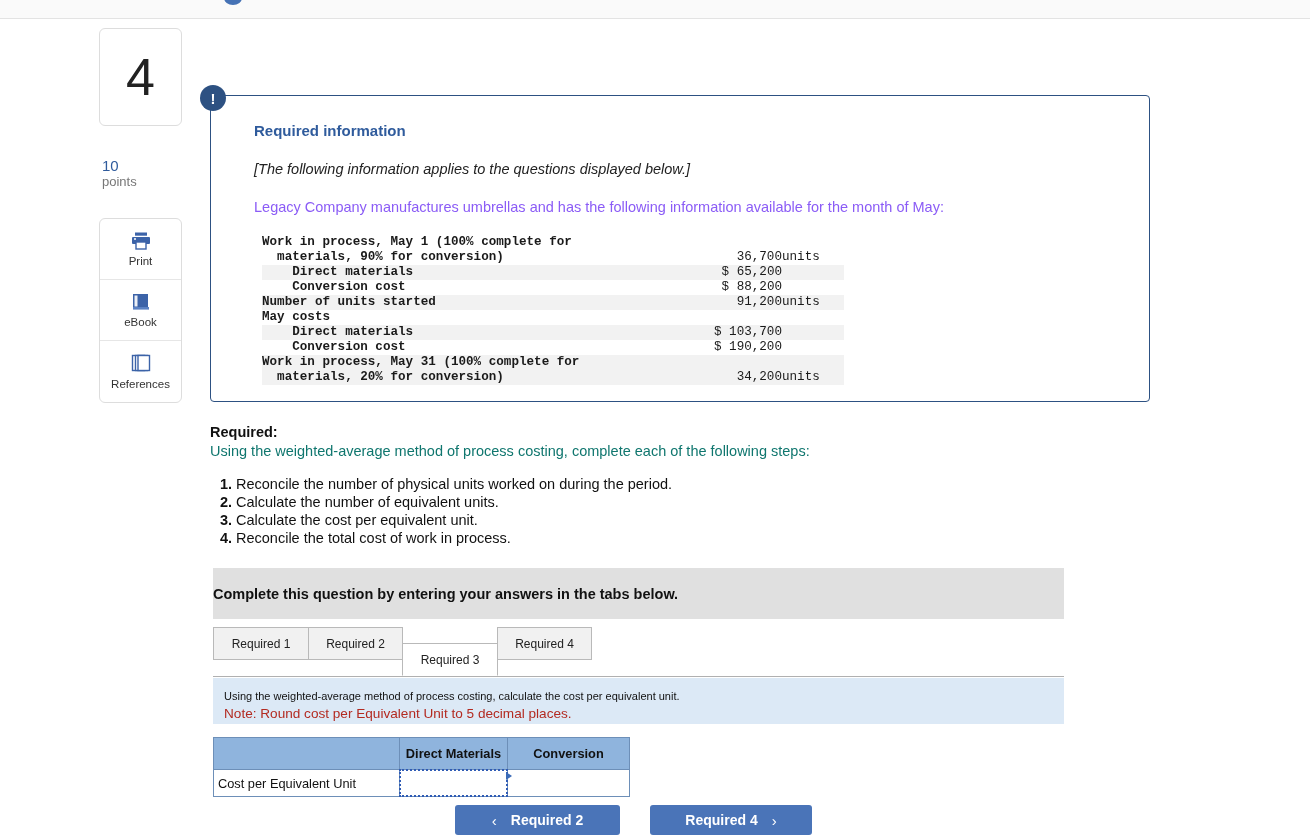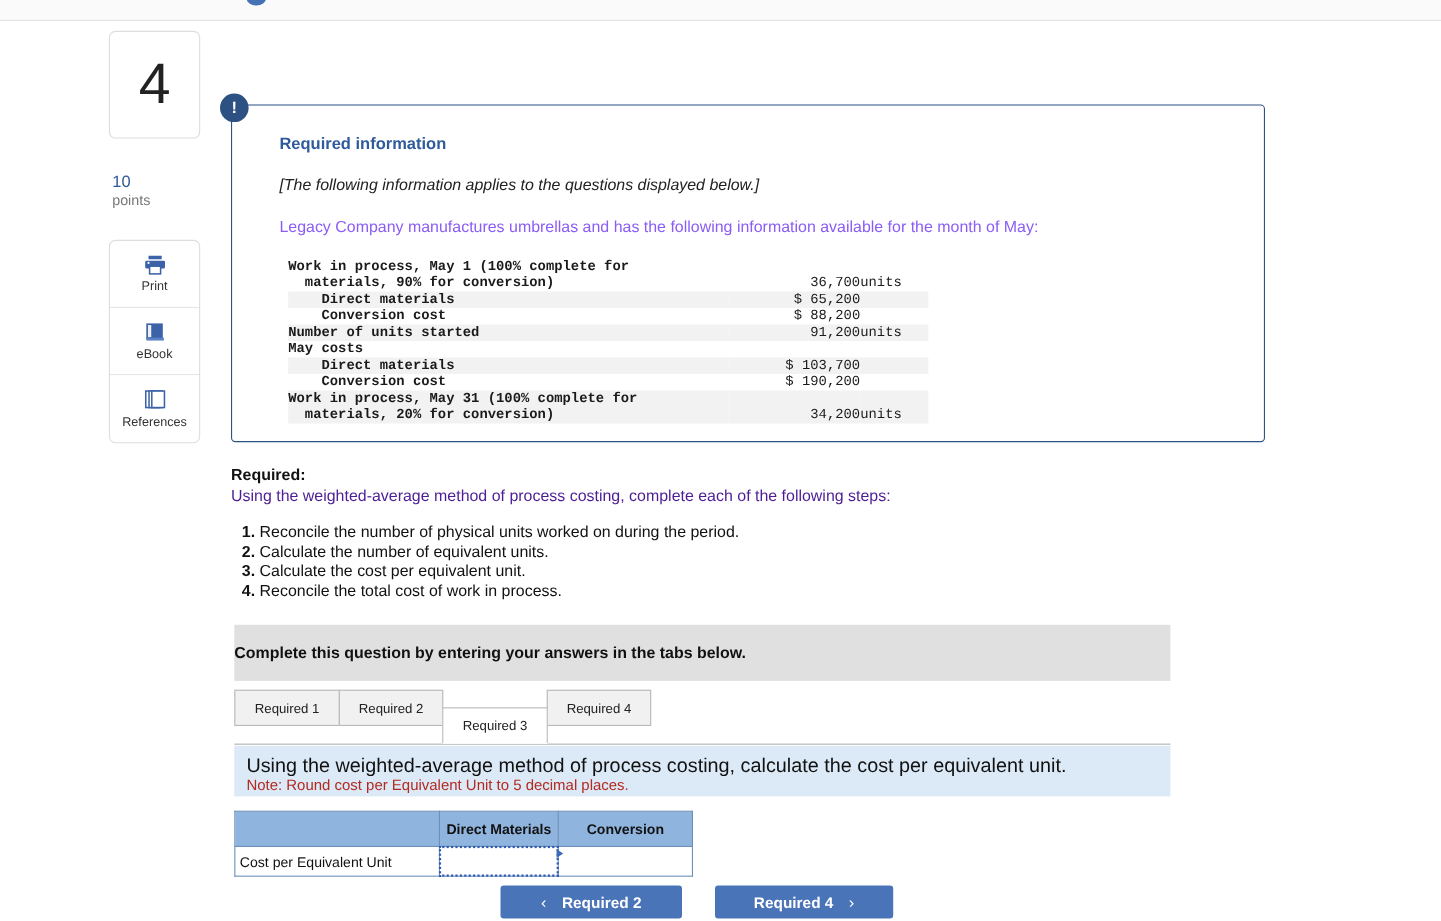--- a/index.html
+++ b/index.html
@@ -72,21 +72,21 @@
   }
   .datatable td { padding:0; line-height:15px; vertical-align:top; white-space:pre; }
   .datatable tr.shade td { background:#f2f2f2; }
   .dt-label { padding-left:10px;font-weight:bold; }
   .dt-val { text-align:right; width:120px; padding-right:4px; }
   .dt-unit { width:62px; padding-left:8px; }
 
   
   .reqblock { position:absolute; left:210px; top:423px; width:880px; }
   .reqblock .h { font-size:14.5px; font-weight:bold; color:#111; line-height:19px; }
-  .reqblock .sub { font-size:14.5px; color:#4c1d95; line-height:19px; }
+  .reqblock .sub { font-size:14.5px; color:#0f766e; line-height:19px; }
   ol.steps { margin:14px 0 0 0; padding-left:26px; }
   ol.steps li { font-size:14.5px; color:#111; line-height:18px; margin-bottom:0px; }
   ol.steps li::marker { font-weight:bold; }
 
   
   .graybanner {
     position:absolute; left:213px; top:568px; width:851px; height:51px;
     background:#e0e0e0;
     display:flex; align-items:center; 
   }
@@ -105,21 +105,21 @@
     display:flex; align-items:center; justify-content:center;
     font-size:12px; color:#222; cursor:pointer;
   }
   .tab.active { background:#ffffff; border-bottom:1px solid #ffffff; z-index:3; }
 
   
   .bluebanner {
     position:absolute; left:213px; top:678px; width:851px; height:46px;
     background:#dce9f6; padding:9px 0 0 11px;
   }
-  .bluebanner .l1 { font-size:18px; color:#111; line-height:18px; }
+  .bluebanner .l1 { font-size:11px; color:#111; line-height:18px; }
   .bluebanner .l2 { font-size:13.6px; color:#b32a21; line-height:18px; }
 
   
   .anstable {
     position:absolute; left:213px; top:737px;
     border-collapse:collapse;
   }
   .anstable th, .anstable td {
     border:1px solid #6d8fb8; padding:0;
   }

